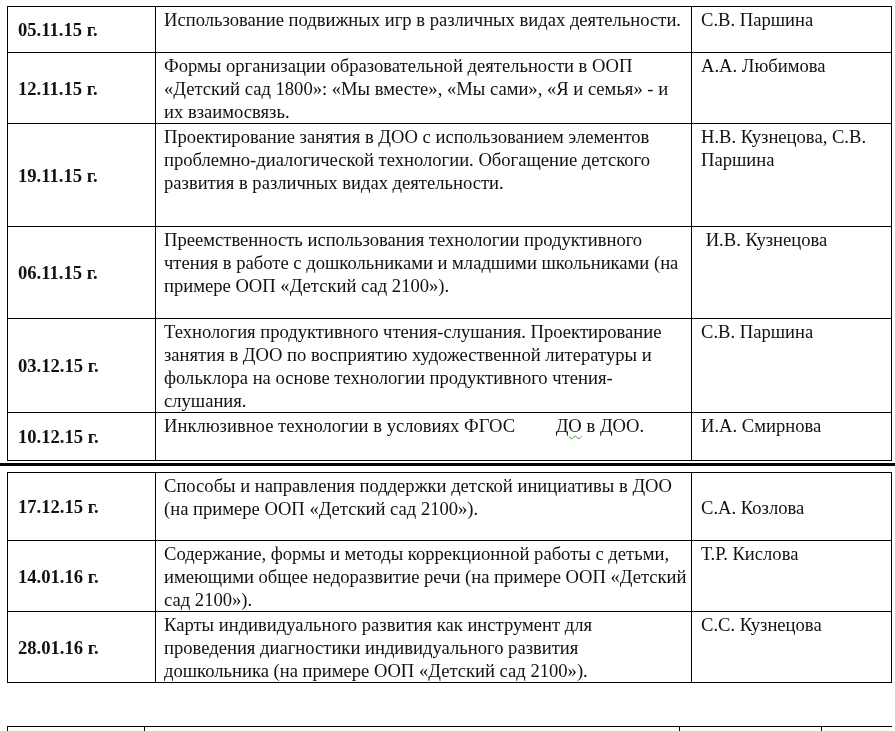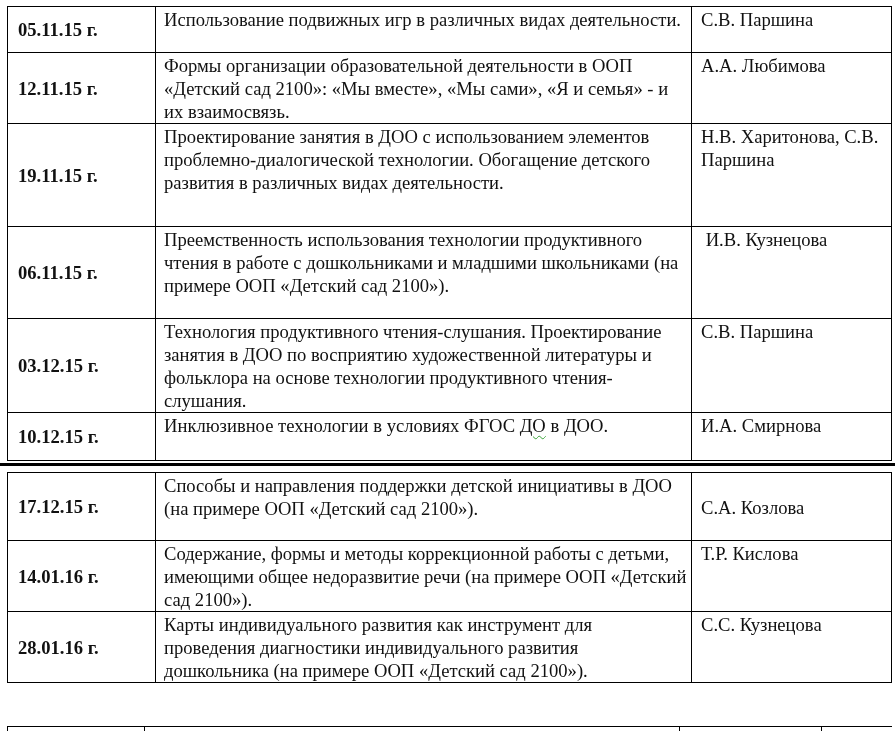--- a/index.html
+++ b/index.html
@@ -51,20 +51,21 @@
   td.c-speaker {
     padding: 1px 4px 0 9px !important;
     margin-top: 24px;
   }
   #tbl1 { top: 6px; }
   #tbl2 { top: 472px; }
   .sq {
     text-decoration: underline wavy #3aa33a;
     text-decoration-thickness: 1px;
     text-underline-offset: 3px;
+    margin-left: 36px;
   }
   .stub {
     position: absolute;
     top: 726px;
     left: 7px;
     width: 885px;
     height: 10px;
     border-top: 1px solid #000;
   }
   .stub .v {
@@ -80,27 +81,27 @@
 
 <table class="sched" id="tbl1">
   <tbody>
       <tr style="height:46px">
     <td class="c-date">05.11.15 г.</td>
     <td class="c-topic">Использование подвижных игр в различных видах деятельности.</td>
     <td class="c-speaker">С.В. Паршина</td>
   </tr>
   <tr style="height:71px">
     <td class="c-date">12.11.15 г.</td>
-    <td class="c-topic">Формы организации образовательной деятельности в  ООП «Детский сад 2100»: «Мы вместе», «Мы сами», «Я и семья» - и их взаимосвязь.</td>
+    <td class="c-topic">Формы организации образовательной деятельности в  ООП «Детский сад 1800»: «Мы вместе», «Мы сами», «Я и семья» - и их взаимосвязь.</td>
     <td class="c-speaker">А.А. Любимова</td>
   </tr>
   <tr style="height:103px">
     <td class="c-date">19.11.15 г.</td>
     <td class="c-topic">Проектирование занятия в ДОО с использованием элементов проблемно-диалогической технологии. Обогащение детского развития в различных видах деятельности.</td>
-    <td class="c-speaker">Н.В. Харитонова, С.В. Паршина</td>
+    <td class="c-speaker">Н.В. Кузнецова, С.В. Паршина</td>
   </tr>
   <tr style="height:92px">
     <td class="c-date">06.11.15 г.</td>
     <td class="c-topic">Преемственность использования технологии продуктивного чтения в работе с дошкольниками и младшими школьниками  (на примере ООП «Детский сад 2100»).</td>
     <td class="c-speaker" style="white-space:pre-wrap"> И.В. Кузнецова</td>
   </tr>
   <tr style="height:92px">
     <td class="c-date">03.12.15 г.</td>
     <td class="c-topic">Технология продуктивного чтения-слушания. Проектирование занятия в ДОО по восприятию художественной литературы и фольклора на основе технологии продуктивного чтения-слушания.</td>
     <td class="c-speaker">С.В. Паршина</td>

